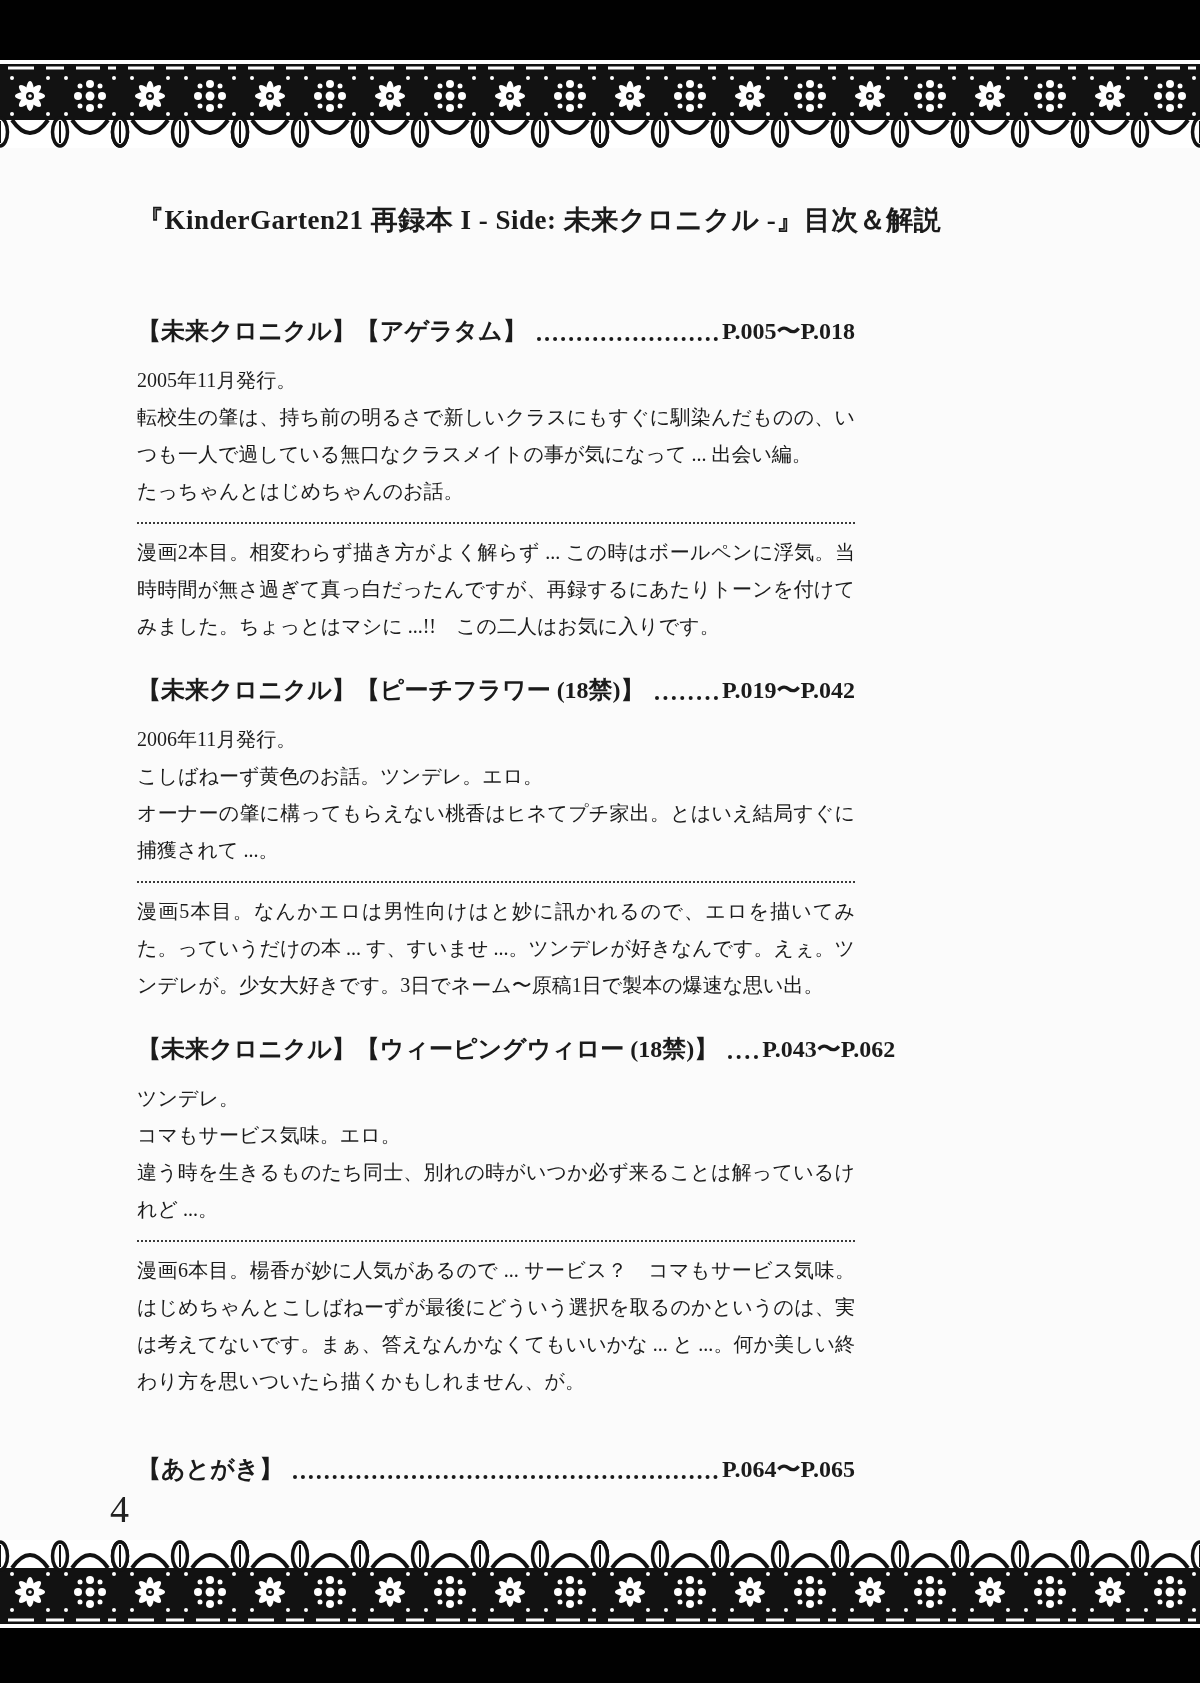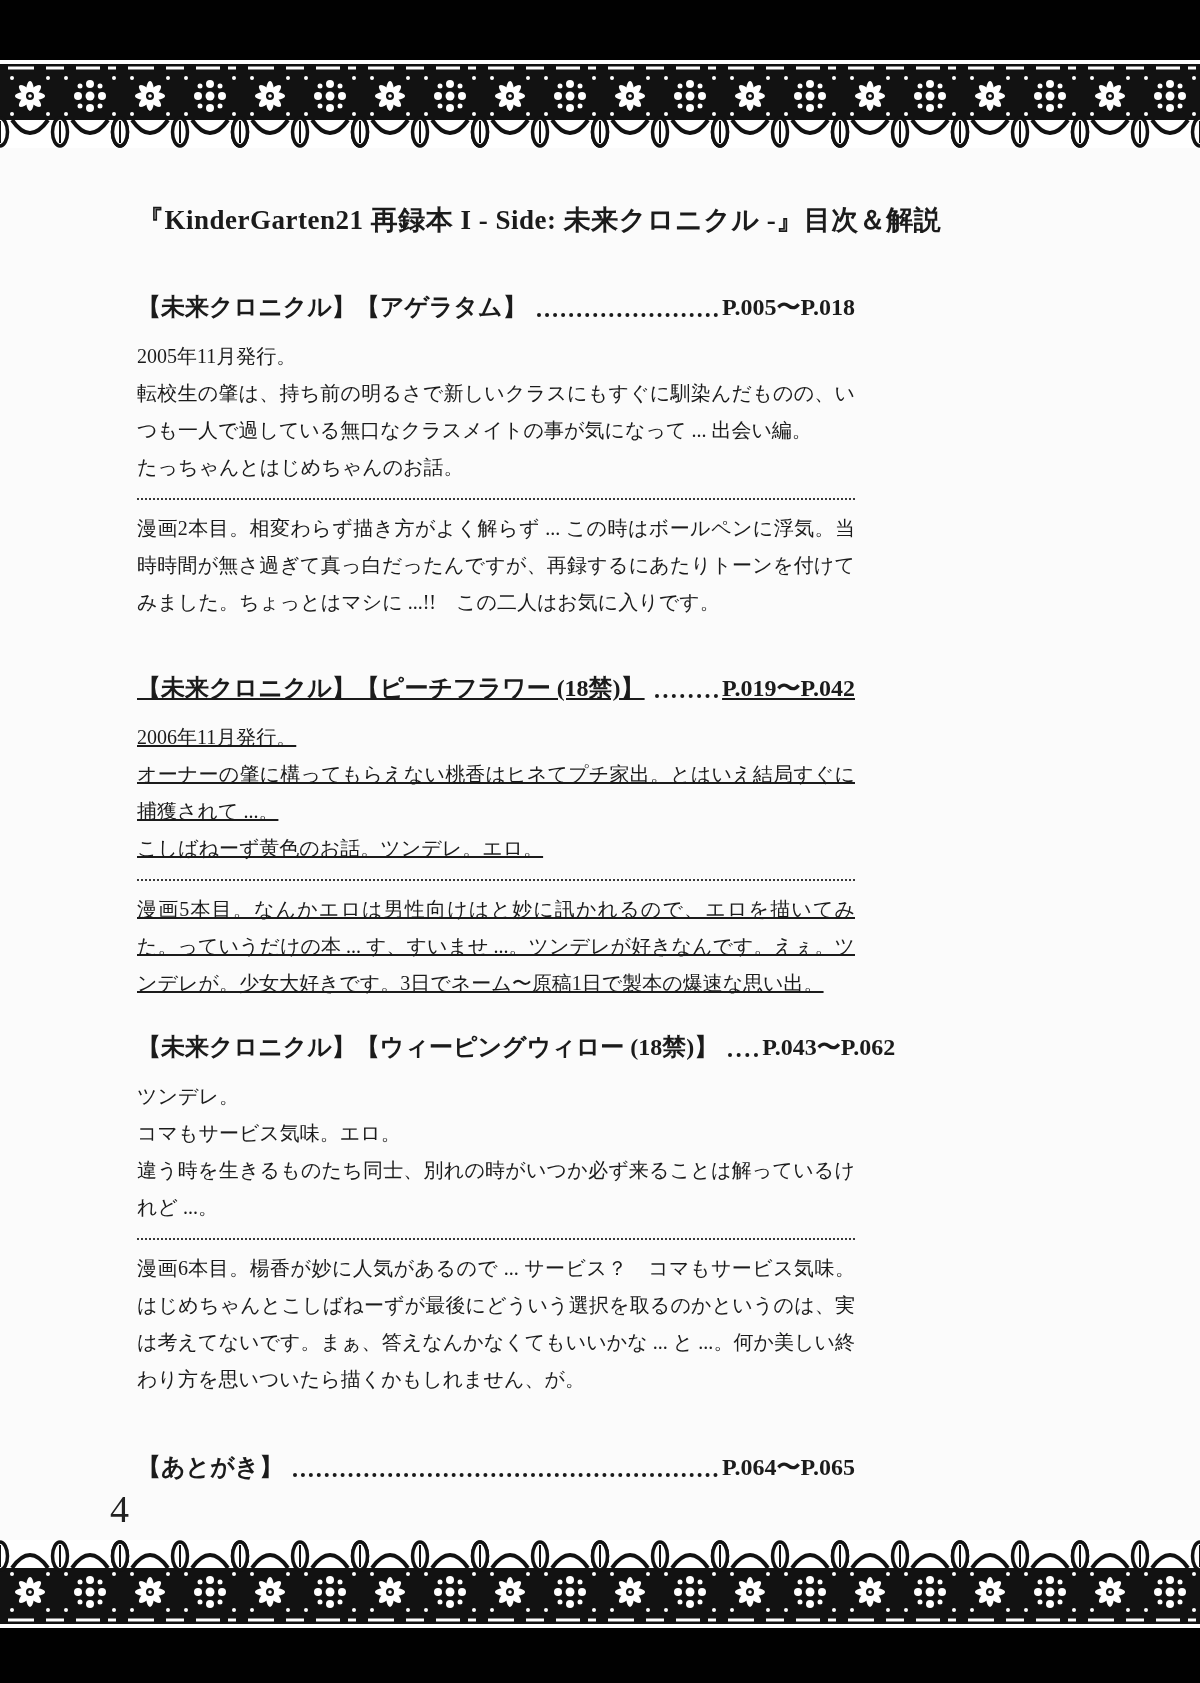--- a/index.html
+++ b/index.html
@@ -40,22 +40,22 @@
   .divider{
     border:0;border-top:2px dotted #3a3a3a;height:0;
     margin:12px 0 10px 0;
   }
   .comment{font-size:20px;line-height:37px;text-align:justify;}
   .info div{text-align:justify;}
   .page-num{
     position:absolute;left:110px;bottom:152px;
     font-size:38px;color:#222;
   }
-  .e1{margin-top:52px;}
-  .e2{margin-top:50px;text-decoration:underline;}
+  .e1{margin-top:76px;}
+  .e2{margin-top:28px;}
   .e3{margin-top:28px;}
   .e4{margin-top:52px;text-align:right;}
   .e5{margin-top:46px;}
   .e6{margin-top:46px;}
 </style>
 </head>
 <body>
 
 <div class="border-block border-top">
   <div class="bar bar-top"></div>
@@ -141,22 +141,22 @@
     </div>
 
     <div class="entry e2">
       <div class="entry-head">
         <span>【未来クロニクル】【ピーチフラワー (18禁)】</span>
         <span class="leader"></span>
         <span class="pages">P.019〜P.042</span>
       </div>
       <div class="info">
         <div>2006年11月発行。</div>
+        <div>こしばねーず黄色のお話。ツンデレ。エロ。</div>
         <div>オーナーの肇に構ってもらえない桃香はヒネてプチ家出。とはいえ結局すぐに捕獲されて ...。</div>
-        <div>こしばねーず黄色のお話。ツンデレ。エロ。</div>
       </div>
       <hr class="divider">
       <div class="comment">漫画5本目。なんかエロは男性向けはと妙に訊かれるので、エロを描いてみた。っていうだけの本 ... す、すいませ ...。ツンデレが好きなんです。えぇ。ツンデレが。少女大好きです。3日でネーム〜原稿1日で製本の爆速な思い出。</div>
     </div>
 
     <div class="entry e3">
       <div class="entry-head">
         <span>【未来クロニクル】【ウィーピングウィロー (18禁)】</span>
         <span class="leader"></span>
         <span class="pages">P.043〜P.062</span>

